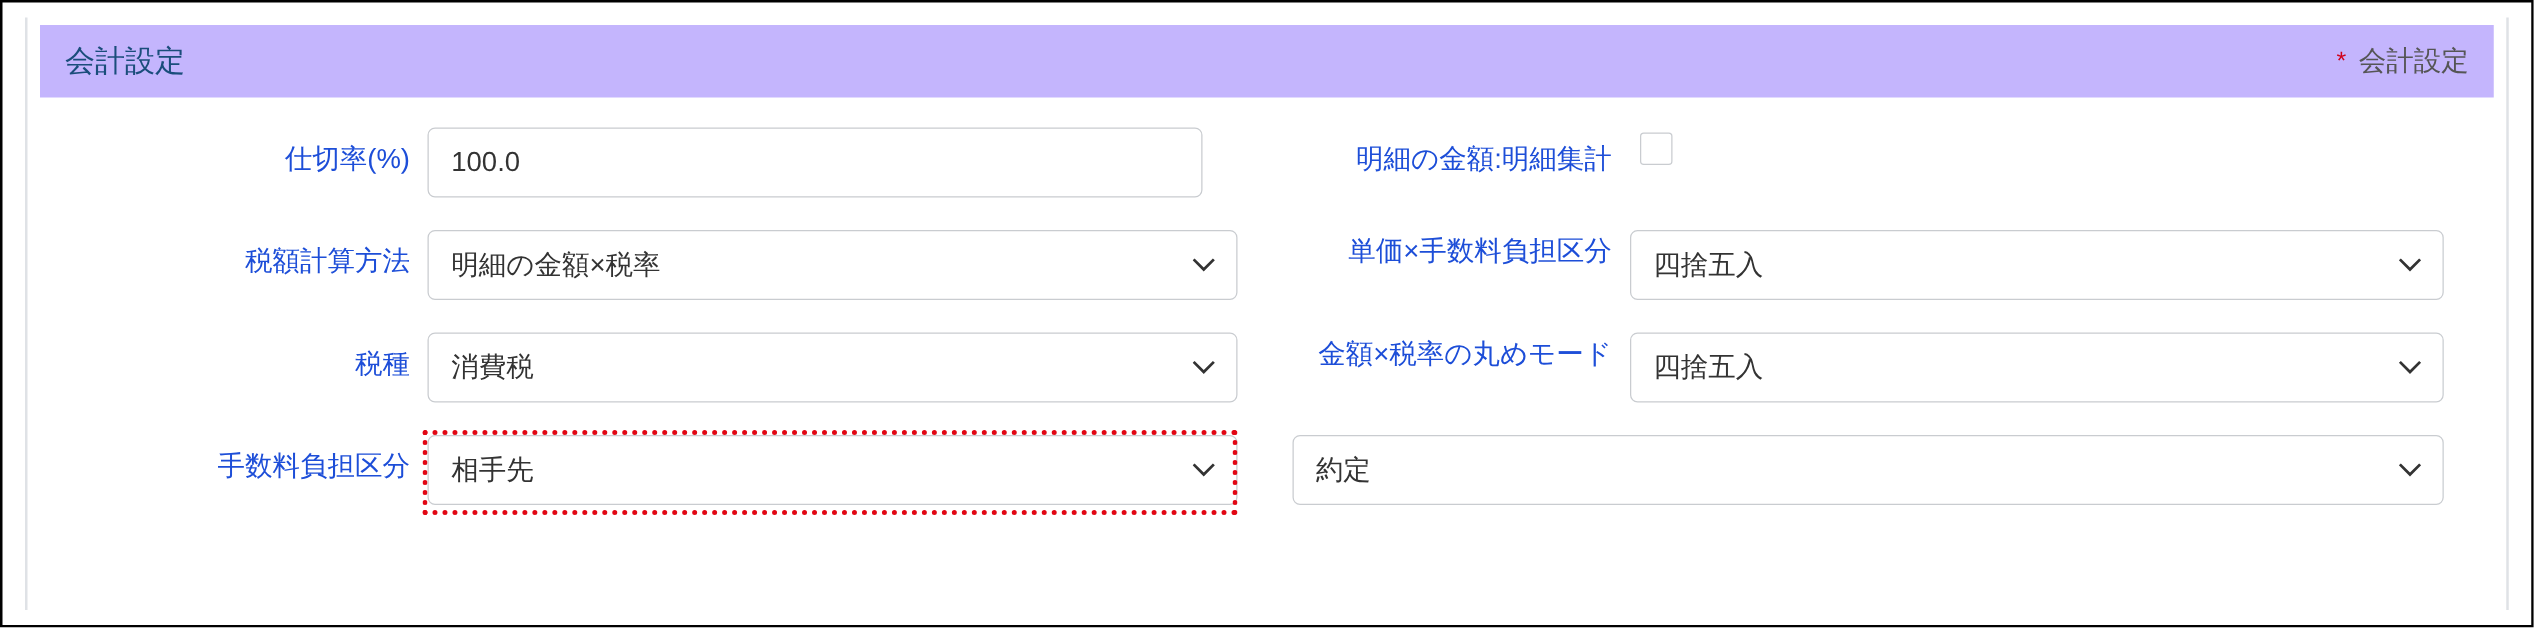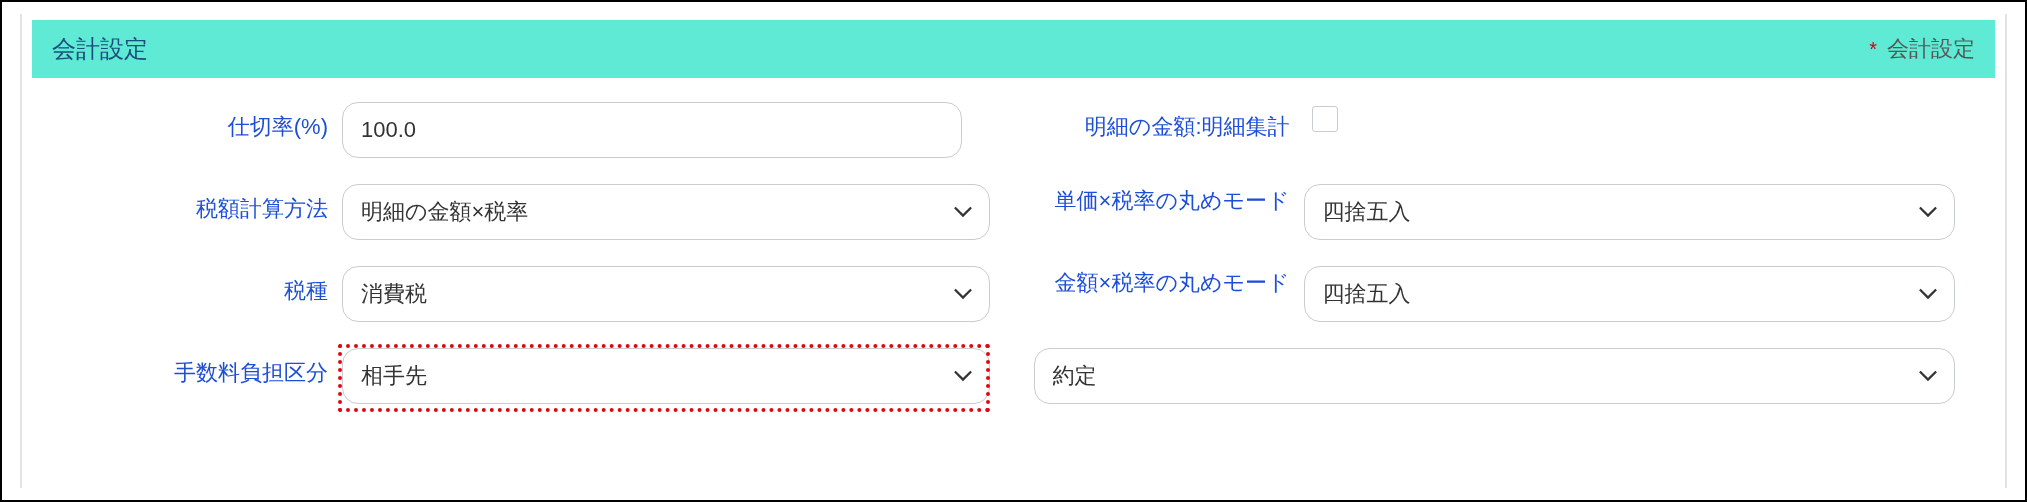--- a/index.html
+++ b/index.html
@@ -19,21 +19,21 @@
   }
   .inner-frame {
     width: 100%;
     height: 100%;
     border-left: 2px solid #dfe2e6;
     border-right: 2px solid #dfe2e6;
     background: #fff;
     padding: 6px 10px 0 10px;
   }
   .section-header {
-    background: #5eead4;
+    background: #c4b5fd;
     width: 100%;
     height: 58px;
     display: flex;
     align-items: center;
     justify-content: space-between;
     padding: 0 20px 0 20px;
     text-align: center;
   }
   .section-title {
     color: #1a4d7b;
@@ -80,21 +80,21 @@
   .fld-label.multi {
     padding-top: 2px;
   }
   .fld-control {
     flex: 1;
   }
   .text-input, .select-input {
     width: 100%;
     height: 56px;
     border: 1px solid #c9ccd0;
-    border-radius: 16px;
+    border-radius: 6px;
     font-size: 22px;
     padding: 0 18px;
     color: #333;
     background: #fff;
     appearance: none;
     -webkit-appearance: none;
   }
   .text-input.narrow {
     width: 620px;
   }
@@ -172,21 +172,21 @@
               <input type="text" readonly="" class="select-input" value="明細の金額×税率" style="">
               <span class="select-caret">
                 <svg viewBox="0 0 20 12">
                     <path d="M1 1 L10 10 L19 1" fill="none" stroke="#333" stroke-width="2.5"></path>
                   </svg>
               </span>
             </div>
           </div>
         </div>
         <div class="col-right">
-          <div class="fld-label multi">単価×税率の丸めモード</div>
+          <div class="fld-label multi">単価×手数料負担区分</div>
           <div class="fld-control">
             <div class="select-wrap">
               <input type="text" readonly="" class="select-input" value="四捨五入" style="">
               <span class="select-caret">
                 <svg viewBox="0 0 20 12">
                     <path d="M1 1 L10 10 L19 1" fill="none" stroke="#333" stroke-width="2.5"></path>
                   </svg>
               </span>
             </div>
           </div>

